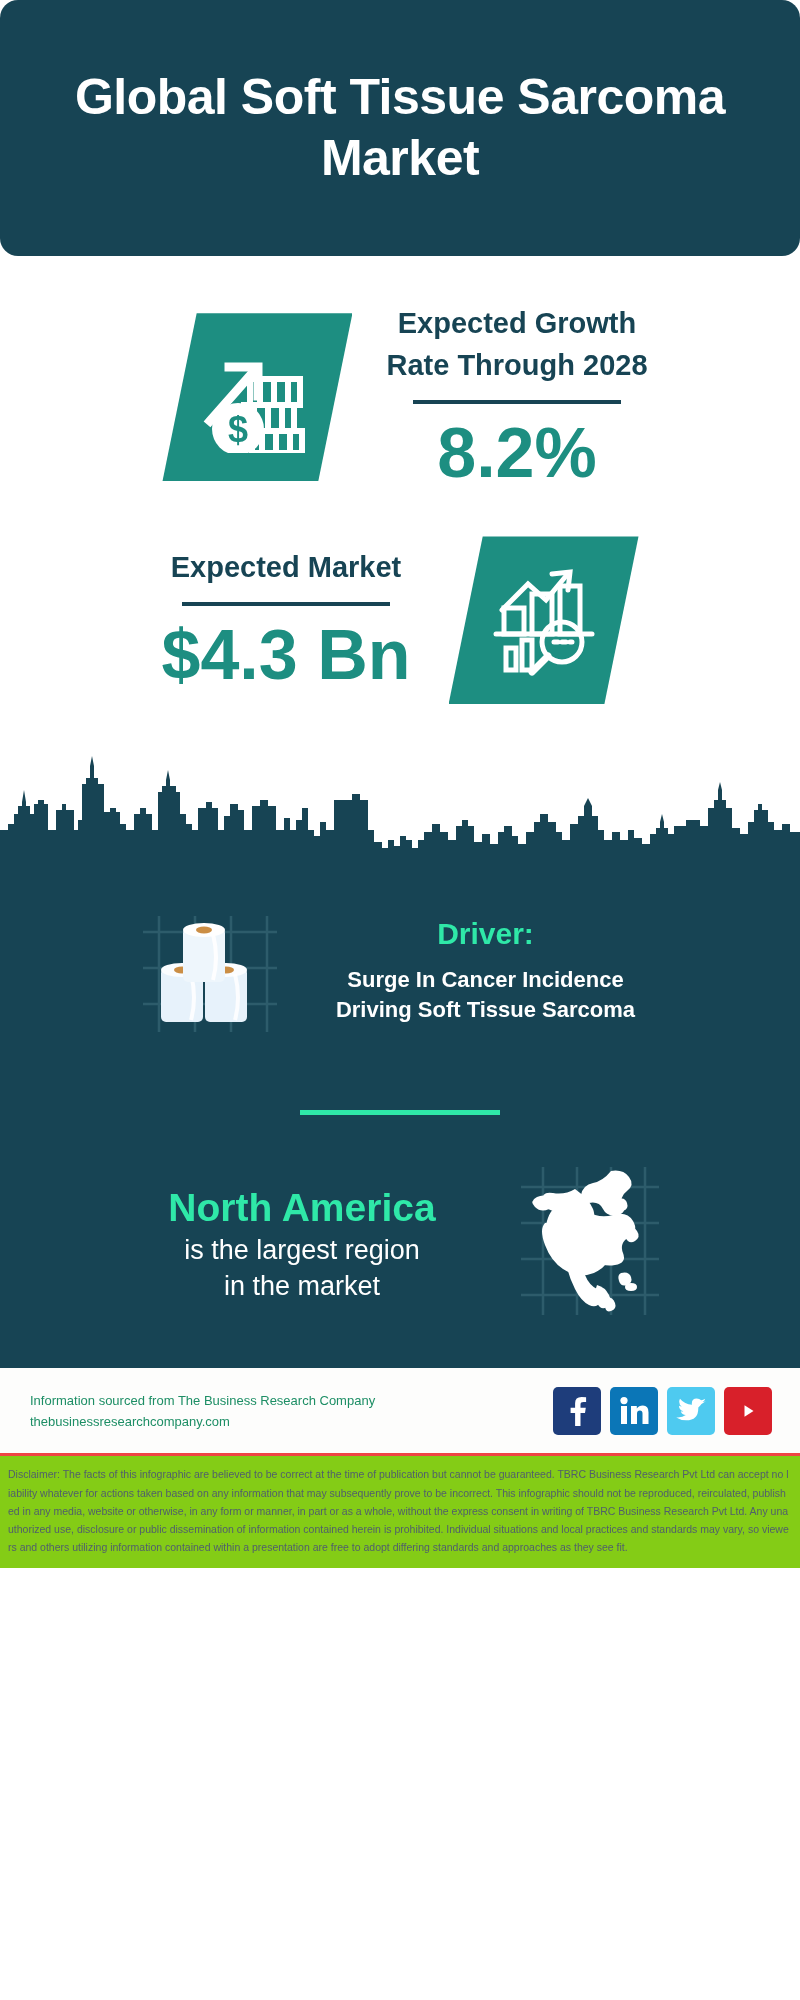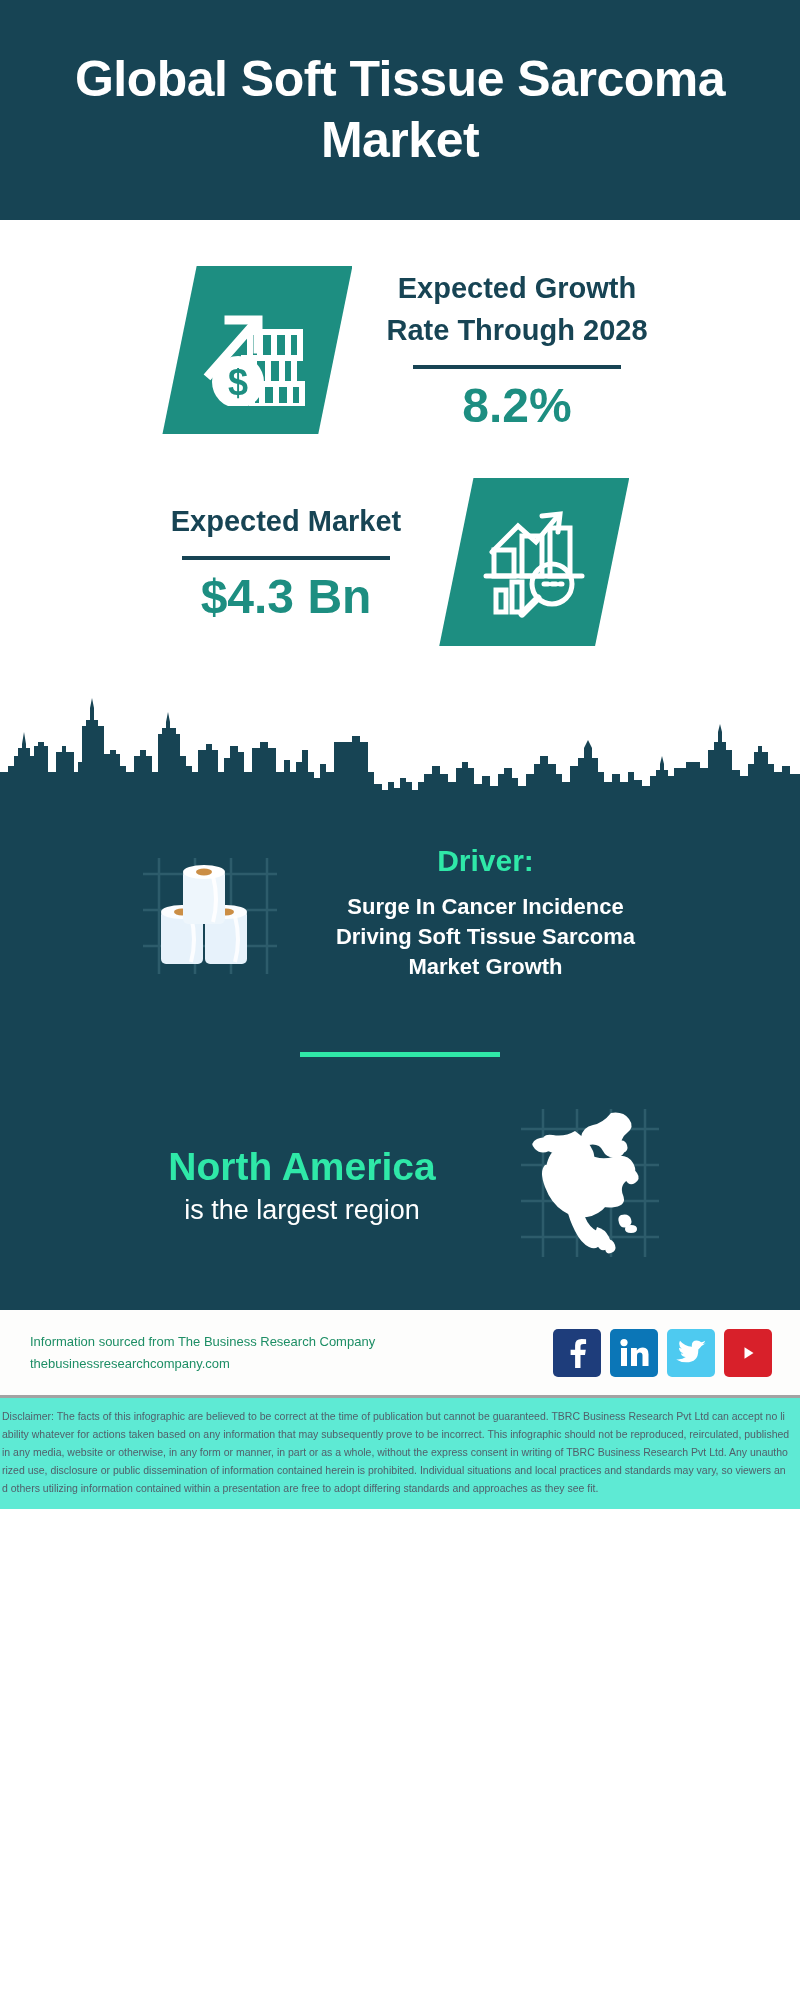--- a/index.html
+++ b/index.html
@@ -12,26 +12,27 @@
     width: 800px;
     min-height: 2000px;
     position: relative;
     background: #ffffff;
     overflow: hidden;
   }
 
   
   .header {
     background: #174454;
-    height: 220px;
+    height: 256px;
     display: flex;
     align-items: center;
     justify-content: center;
     text-align: center;
     padding: 0 40px;
+    border-radius: 18px;
   }
   .header-title {
     color: #ffffff;
     font-size: 50px;
     font-weight: bold;
     line-height: 1.22;
     letter-spacing: -0.5px;
   }
 
   
@@ -69,21 +70,21 @@
     white-space: nowrap;
   }
   .stat-divider {
     width: 208px;
     height: 4px;
     background: #174454;
     margin: 14px auto 10px auto;
   }
   .stat-value {
     color: #1d8e81;
-    font-size: 48px;
+    font-size: 70px;
     font-weight: bold;
     line-height: 1.12;
     white-space: nowrap;
   }
 
   .row1 { margin-top: 22px; }
   .row1 .stat-text { margin-left: 34px; }
   .row2 { margin-top: 44px; }
   .row2 .stat-text { margin-right: 38px; }
 
@@ -176,23 +177,23 @@
     justify-content: center;
   }
   .s-fb { background: #1e3d7b; }
   .s-li { background: #0b76b7; }
   .s-tw { background: #4ecaf0; }
   .s-yt { background: #d8202a; }
   .social svg { display: block; }
 
   
   .disclaimer {
-    background: #5eead4;
-    border-top: 3px solid #a3a3a3;
-    padding: 9px 10px 12px 2px;
+    background: #84cc16;
+    border-top: 3px solid #ef4444;
+    padding: 9px 10px 12px 8px;
   }
   .disclaimer p {
     color: #51606b;
     font-size: 10.5px;
     line-height: 1.72;
     text-align: left;
     word-break: break-all;
   }
 </style>
 </head>
@@ -313,30 +314,30 @@
             <ellipse cx="75" cy="36" rx="21" ry="7" fill="#ffffff"></ellipse>
             <ellipse cx="75" cy="36" rx="8" ry="3.4" fill="#cb8e45"></ellipse>
             <path d="M84 40 q6 24 0 46" stroke="#ffffff" stroke-width="4" fill="none" opacity="0.9"></path>
           </g>
         </svg>
       </div>
       <div class="driver-text">
         <div class="driver-heading">Driver:</div>
         <div class="driver-body">Surge In Cancer Incidence</div>
         <div class="driver-body">Driving Soft Tissue Sarcoma</div>
-        <div class="driver-body">Market Growth</div>
       </div>
     </div>
 
     <div class="mid-divider"></div>
 
     <div class="region-row">
       <div class="region-text">
         <div class="region-name">North America</div>
         <div class="region-sub">is the largest region</div>
+        <div class="region-sub">in the market</div>
       </div>
       <div class="map-icon">
         <svg width="148" height="160" viewBox="0 0 148 160">
           <g stroke="#2d5c6b" stroke-width="2.5" fill="none">
             <path d="M28 6 V154 M62 6 V154 M96 6 V154 M130 6 V154"></path>
             <path d="M6 26 H144 M6 62 H144 M6 98 H144 M6 134 H144"></path>
           </g>
           <g fill="#ffffff">
             <path d="M96 10 q12 -2 18 6 q6 8 -2 14 q-8 6 -4 14 q4 8 -6 10 q-10 2 -14 -6
                      q-4 -8 -14 -6 q-10 2 -8 -8 q2 -10 12 -12 q10 -2 18 -12 Z"></path>

